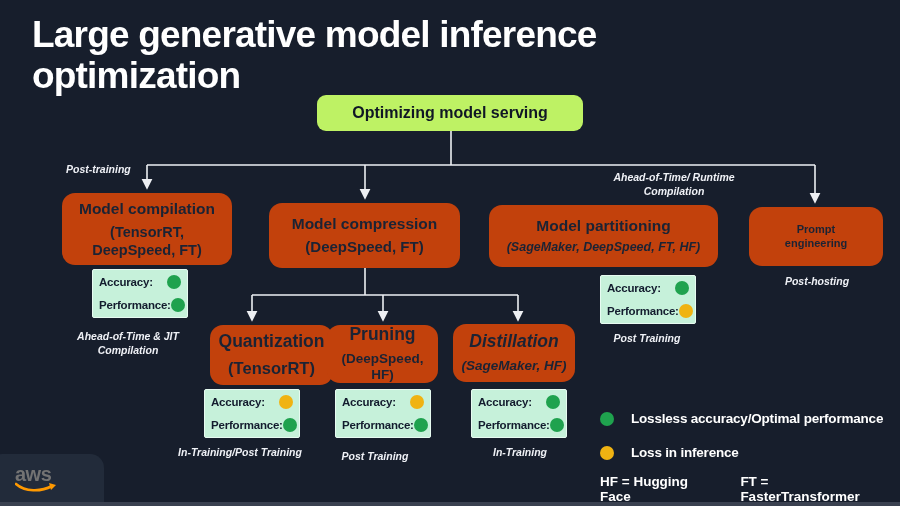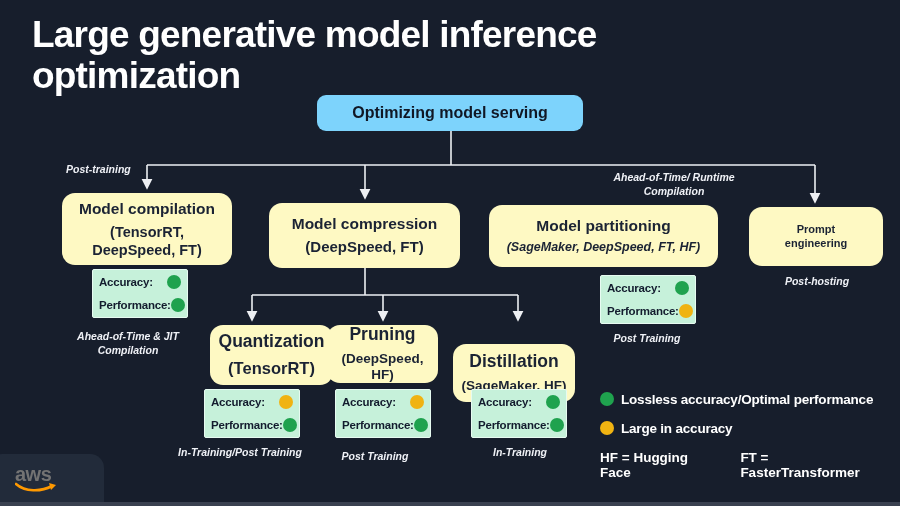--- a/index.html
+++ b/index.html
@@ -19,32 +19,32 @@
     color: #FFFFFF;
     font-size: 37px; font-weight: 800;
     line-height: 1.12; letter-spacing: -0.8px;
     white-space: pre-line;
   }
 
   .connectors { position: absolute; left: 0; top: 0; width: 900px; height: 506px; pointer-events: none; }
 
   .node {
     position: absolute;
-    background: #fef9c3;
+    background: #c2410c;
     border-radius: 13px;
     color: #1B2334;
     display: flex; flex-direction: column;
     align-items: center; justify-content: center;
     text-align: center;
     padding: 4px 8px;
     gap: 5px;
   }
   .node-root {
     position: absolute;
-    background: #7dd3fc;
+    background: #bef264;
     border-radius: 9px;
     color: #101725;
     display: flex; align-items: center; justify-content: center;
     font-size: 16px; font-weight: 600;
   }
   .node-title { font-size: 15.5px; font-weight: 600; line-height: 1.25; white-space: pre-line; }
   .node-tools { font-weight: 700; line-height: 1.25; }
   .node--compilation .node-tools { font-size: 14.5px; }
   .node--compression .node-tools { font-size: 15px; }
   .node--partitioning .node-tools { font-size: 12.5px; font-style: italic; }
@@ -71,21 +71,21 @@
   .flow-label {
     position: absolute;
     color: #EFF1F6;
     font-size: 10.5px; font-weight: 700; font-style: italic;
     line-height: 1.3;
     white-space: pre-line;
   }
   .flow-label.centered { text-align: center; }
 
   .legend { position: absolute; left: 600px; top: 392px; width: 290px; }
-  .legend-row { display: flex; align-items: flex-start; gap: 7px; margin-bottom: 14px; }
+  .legend-row { display: flex; align-items: flex-end; gap: 17px; margin-bottom: 14px; margin-top: 19px; }
   .legend-text { color: #FFFFFF; font-size: 13.5px; font-weight: 700; letter-spacing: -0.2px; }
   .abbrev-row { display: flex; gap: 19px; margin-top: 2px; }
   .abbrev { color: #FFFFFF; font-size: 13.5px; font-weight: 700; }
 
   .logo-backdrop {
     position: absolute; left: -12px; top: 454px;
     width: 116px; height: 70px;
     background: #222B3A;
     border-radius: 14px;
   }
@@ -151,21 +151,21 @@
   <div class="node node--sub node--quantization" style="left:190px; top:325px; width:123px; height:60px;margin-left:20px;">
     <div class="node-title">Quantization</div>
     <div class="node-tools">(TensorRT)</div>
   </div>
 
   <div class="node node--sub node--pruning" style="left:327px; top:325px; width:111px; height:58px;">
     <div class="node-title">Pruning</div>
     <div class="node-tools">(DeepSpeed, HF)</div>
   </div>
 
-  <div class="node node--sub node--distillation" style="left:453px; top:344px; width:122px; height:58px;">
+  <div class="node node--sub node--distillation" style="left:453px; top:324px; width:122px; height:58px;font-style:italic;">
     <div class="node-title">Distillation</div>
     <div class="node-tools">(SageMaker, HF)</div>
   </div>
 
   <div class="badge" style="left:92px; top:269px;">
     <div class="badge-row">
       <span class="badge-label">Accuracy:</span>
       <span class="dot" data-status="green"></span>
     </div>
     <div class="badge-row">
@@ -236,21 +236,21 @@
 
   <div class="flow-label centered" style="left:435px; top:446px; width:170px;">In-Training</div>
 
   <div class="legend">
     <div class="legend-row">
       <span class="dot" data-status="green"></span>
       <span class="legend-text">Lossless accuracy/Optimal performance</span>
     </div>
     <div class="legend-row">
       <span class="dot" data-status="yellow"></span>
-      <span class="legend-text">Large in accuracy</span>
+      <span class="legend-text">Loss in inference</span>
     </div>
     <div class="abbrev-row">
       <span class="abbrev">HF = Hugging Face</span>
       <span class="abbrev">FT = FasterTransformer</span>
     </div>
   </div>
 
   <div class="logo-backdrop"></div>
   <div class="aws-logo">
     <div class="aws-text">aws</div>

